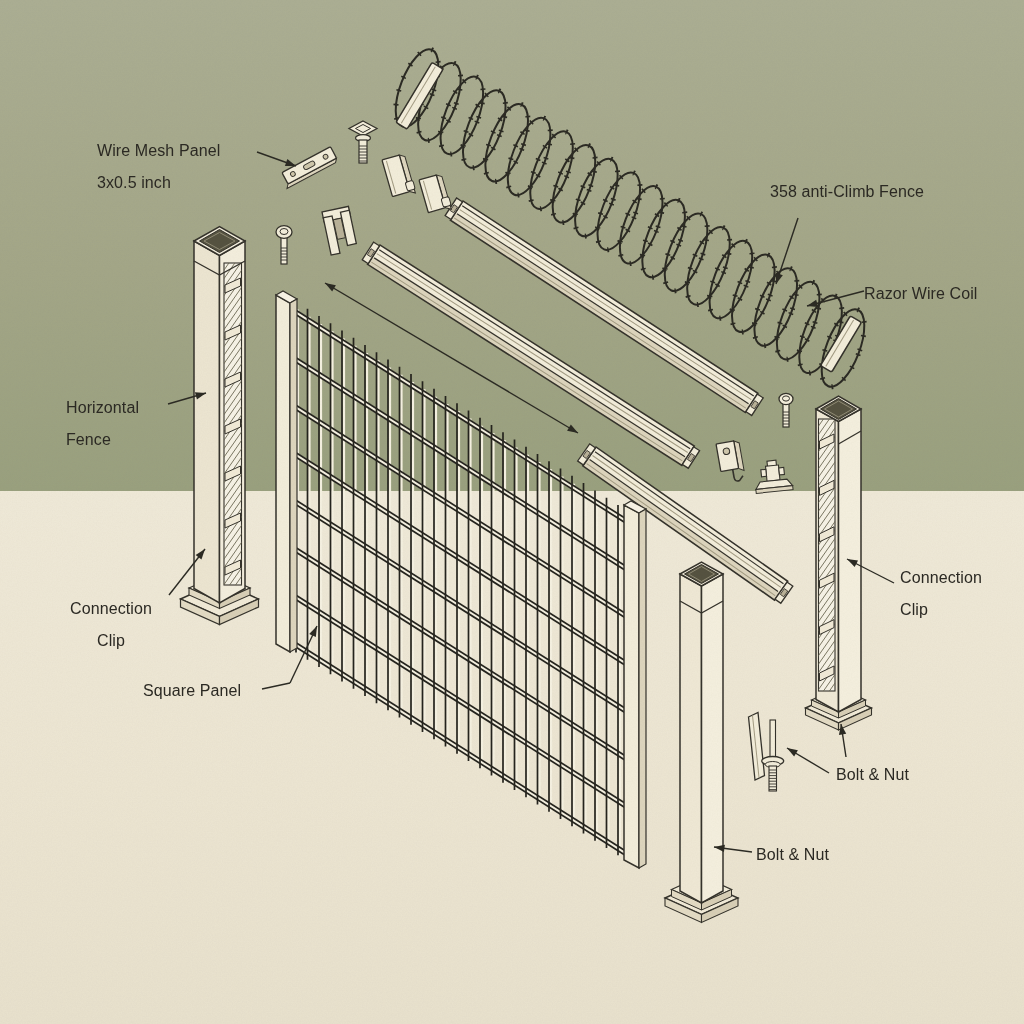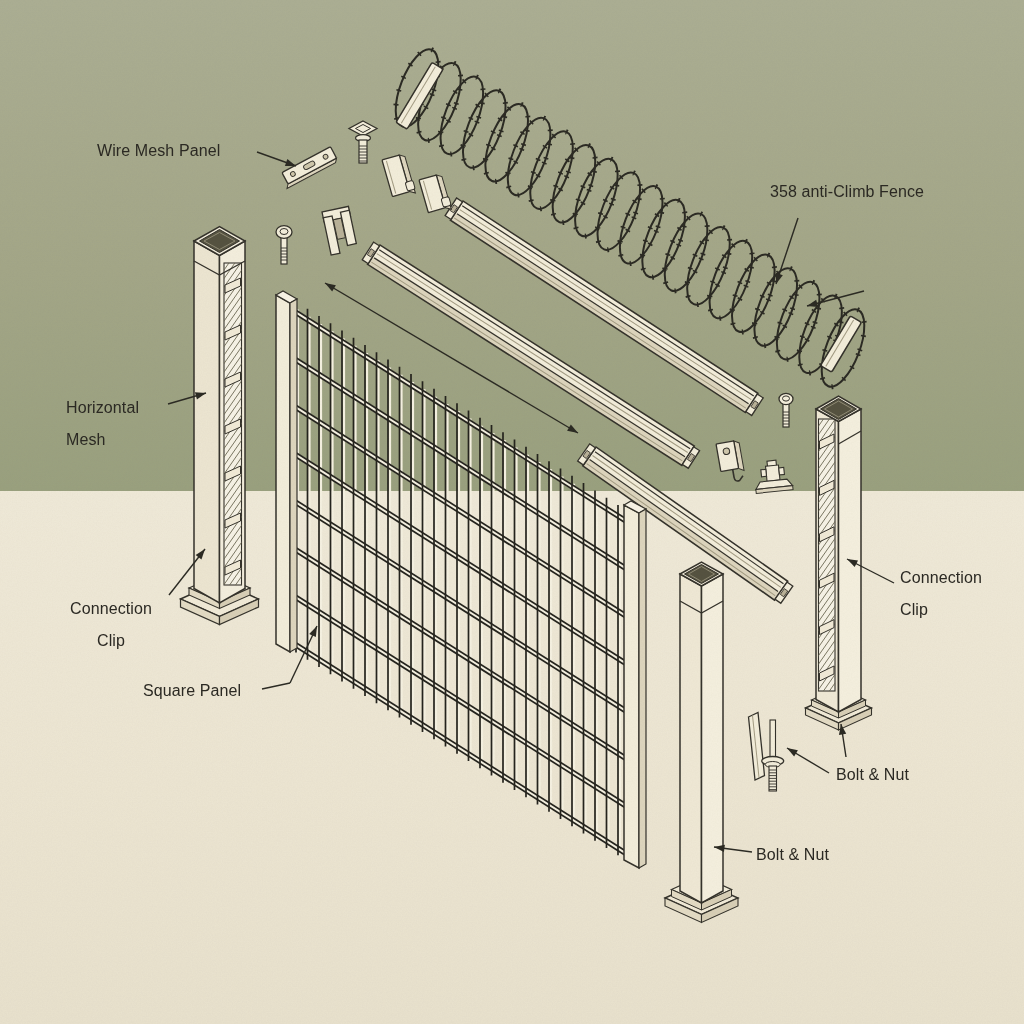--- a/index.html
+++ b/index.html
@@ -517,25 +517,27 @@
         <polygon points="0,0 -10.5,3.7 -10.5,-3.7" transform="translate(841,724) rotate(-98.61564818416412)" fill="#2a2922"></polygon>
         <line x1="752" y1="852" x2="714" y2="847" stroke="#2a2922" stroke-width="1.4"></line>
         <polygon points="0,0 -10.5,3.7 -10.5,-3.7" transform="translate(714,847) rotate(-172.50414236027015)" fill="#2a2922"></polygon>
       </g>
 
     <rect x="0" y="0" width="1024" height="1024" filter="url(#grain)" opacity="0.9" pointer-events="none"></rect>
   </svg>
 
   <div class="lbl" style="left:97px;top:135px">
     <div>Wire Mesh Panel</div>
+    <div>3x0.5 inch</div>
   </div>
   <div class="lbl" style="left:770px;top:176px">358 anti-Climb Fence</div>
+  <div class="lbl" style="left:864px;top:278px">Razor Wire Coil</div>
   <div class="lbl" style="left:66px;top:392px">
     <div>Horizontal</div>
-    <div>Mesh</div>
+    <div>Fence</div>
   </div>
   <div class="lbl center" style="left:50px;top:593px;width:122px">
     <div>Connection</div>
     <div>Clip</div>
   </div>
   <div class="lbl" style="left:143px;top:675px">Square Panel</div>
   <div class="lbl" style="left:900px;top:562px">
     <div>Connection</div>
     <div>Clip</div>
   </div>

